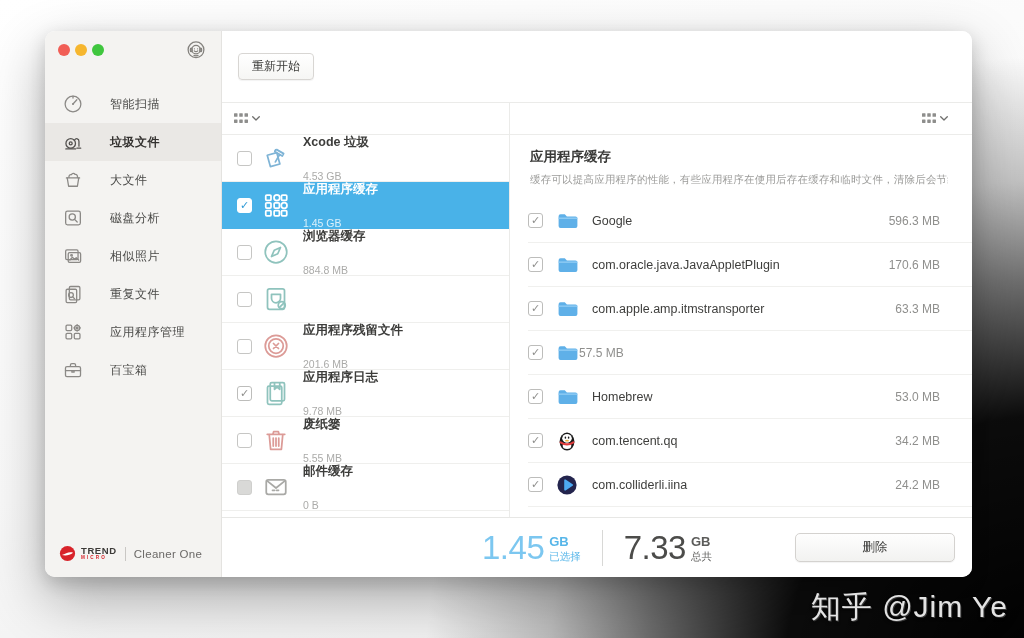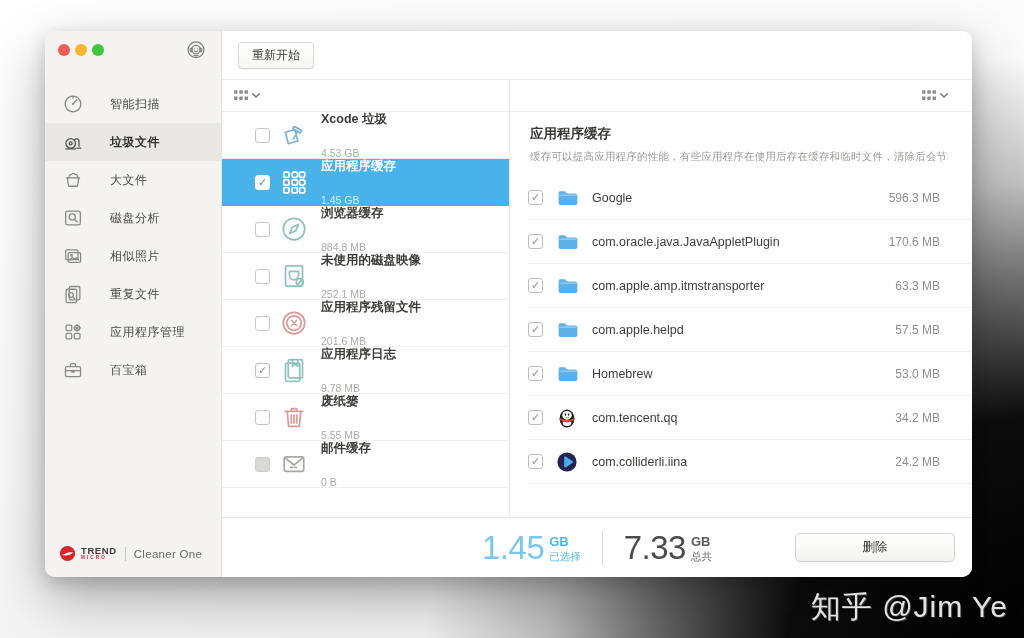--- a/index.html
+++ b/index.html
@@ -33,34 +33,34 @@
   .brand{ position:absolute; left:13px; bottom:14px; display:flex; align-items:center;justify-content:flex-end; }
   .brand-logo{ width:19px; height:19px; }
   .brand-logo svg{ width:19px; height:19px; }
   .brand-text{ margin-left:4px; line-height:1; }
   .brand-trend{ font-size:9.5px; font-weight:bold; color:#3c3a38; letter-spacing:.6px; display:block; }
   .brand-micro{ font-size:4.6px; font-weight:bold; color:#d8232a; letter-spacing:2.1px; display:block; margin-top:1px; }
   .brand-sep{ width:1px; height:14px; background:#c9c7c4; margin:0 8px; }
   .brand-product{ font-size:11.5px; color:#6b6967; letter-spacing:.3px; }
   
   .main{ flex:1; display:flex; flex-direction:column; background:#fff; min-width:0; }
-  .topbar{ height:49px; border-bottom:1px solid #ebebe9; display:flex; align-items:center; padding-left:16px; }
+  .topbar{ height:72px; border-bottom:1px solid #ebebe9; display:flex; align-items:center; padding-left:16px; }
   .btn-restart{
     font-size:12px; color:#3c3c3a; background:linear-gradient(#ffffff,#f6f6f4);
     border:1px solid #d8d6d3; border-radius:4px; padding:4px 13px; cursor:pointer;
     box-shadow:0 1px 1px rgba(0,0,0,.05); font-family:inherit;
   }
   .content{ flex:1; display:flex; min-height:0; }
   .col-mid{ width:288px; flex:0 0 288px; border-right:1px solid #ebebe9; display:flex; flex-direction:column; }
   .col-right{ flex:1; display:flex; flex-direction:column; min-width:0; }
   .col-toolbar{ height:32px; flex:0 0 32px; border-bottom:1px solid #ececea; display:flex; align-items:center; padding:0 12px; }
   .col-toolbar.right{ justify-content:flex-end; padding-right:24px; }
   .viewbtn{ display:flex; align-items:center; gap:4px; cursor:pointer; }
   
-  .cat-row{ display:flex; align-items:center; height:47px; padding-left:33px; border-bottom:1px solid #efefed; cursor:pointer; position:relative; }
+  .cat-row{ display:flex; align-items:center; height:47px; padding-left:15px; border-bottom:1px solid #efefed; cursor:pointer; position:relative; }
   .cat-row.selected{ background:#49b2e8; border-bottom-color:#49b2e8; }
   .cb{ width:15px; height:15px; border:1px solid #c6c6c4; border-radius:3px; background:#fff; flex:0 0 15px;
        display:flex; align-items:center; justify-content:center; font-size:11px; line-height:1; cursor:pointer; }
   .cb.grey-check{ border-color:#bdbdbb; color:#8e8e8c; }
   .cb.grey-check::after{ content:"\2713"; }
   .cb.blue-check{ border-color:#fff; color:#2f9ad6; }
   .cb.blue-check::after{ content:"\2713"; font-weight:bold; }
   .cb.disabled{ background:#d9d9d7; border-color:#cfcfcd; }
   .cat-icon{ width:30px; height:30px; margin-left:9px; flex:0 0 30px; color:#93c2bd; }
   .cat-icon svg{ width:30px; height:30px; }
@@ -311,24 +311,20 @@
               <div class="cat-row">
                 <span class="cb"></span>
                 <span class="cat-icon tint-teal">
                   <svg viewBox="0 0 24 24">
                     <rect x="5.2" y="3.8" width="13.6" height="16.4" rx="1.6"></rect>
                     <path d="M8.4 8.2 h7.2 v3.2 a3.6 3.6 0 0 1-7.2 0 z"></path>
                     <circle cx="16.6" cy="16.9" r="2.8"></circle>
                     <path d="M14.8 18.7 l3.6-3.6"></path>
                   </svg>
                 </span>
-                <div class="cat-text">
-                  <div class="cat-name">未使用的磁盘映像</div>
-                  <div class="cat-size">252.1 MB</div>
-                </div>
               </div>
               <div class="cat-row">
                 <span class="cb"></span>
                 <span class="cat-icon tint-red">
                   <svg viewBox="0 0 24 24">
                     <circle cx="12" cy="12" r="8.6"></circle>
                     <circle cx="12" cy="12" r="5.8"></circle>
                     <path d="M10 10 l4 4 M14 10 l-4 4"></path>
                   </svg>
                 </span>
@@ -440,21 +436,20 @@
                 <span class="det-size">63.3 MB</span>
               </div>
               <div class="det-row">
                 <span class="cb grey-check"></span>
                 <span class="det-icon">
                   <svg viewBox="0 0 24 24">
                     <path d="M3.6 7.2 a1.9 1.9 0 0 1 1.9-1.9 h4.3 l2.1 2.3 h8.6 a1.9 1.9 0 0 1 1.9 1.9 v7.6 a1.9 1.9 0 0 1-1.9 1.9 H5.5 a1.9 1.9 0 0 1-1.9-1.9 z" fill="#5fb0e8" stroke="none"></path>
                     <path d="M3.6 8.4 h18.8 v1.5 H3.6 z" fill="#8ccaf3" stroke="none"></path>
                   </svg>
                 </span>
-                <span class="det-name">com.apple.helpd</span>
                 <span class="det-size">57.5 MB</span>
               </div>
               <div class="det-row">
                 <span class="cb grey-check"></span>
                 <span class="det-icon">
                   <svg viewBox="0 0 24 24">
                     <path d="M3.6 7.2 a1.9 1.9 0 0 1 1.9-1.9 h4.3 l2.1 2.3 h8.6 a1.9 1.9 0 0 1 1.9 1.9 v7.6 a1.9 1.9 0 0 1-1.9 1.9 H5.5 a1.9 1.9 0 0 1-1.9-1.9 z" fill="#5fb0e8" stroke="none"></path>
                     <path d="M3.6 8.4 h18.8 v1.5 H3.6 z" fill="#8ccaf3" stroke="none"></path>
                   </svg>
                 </span>

